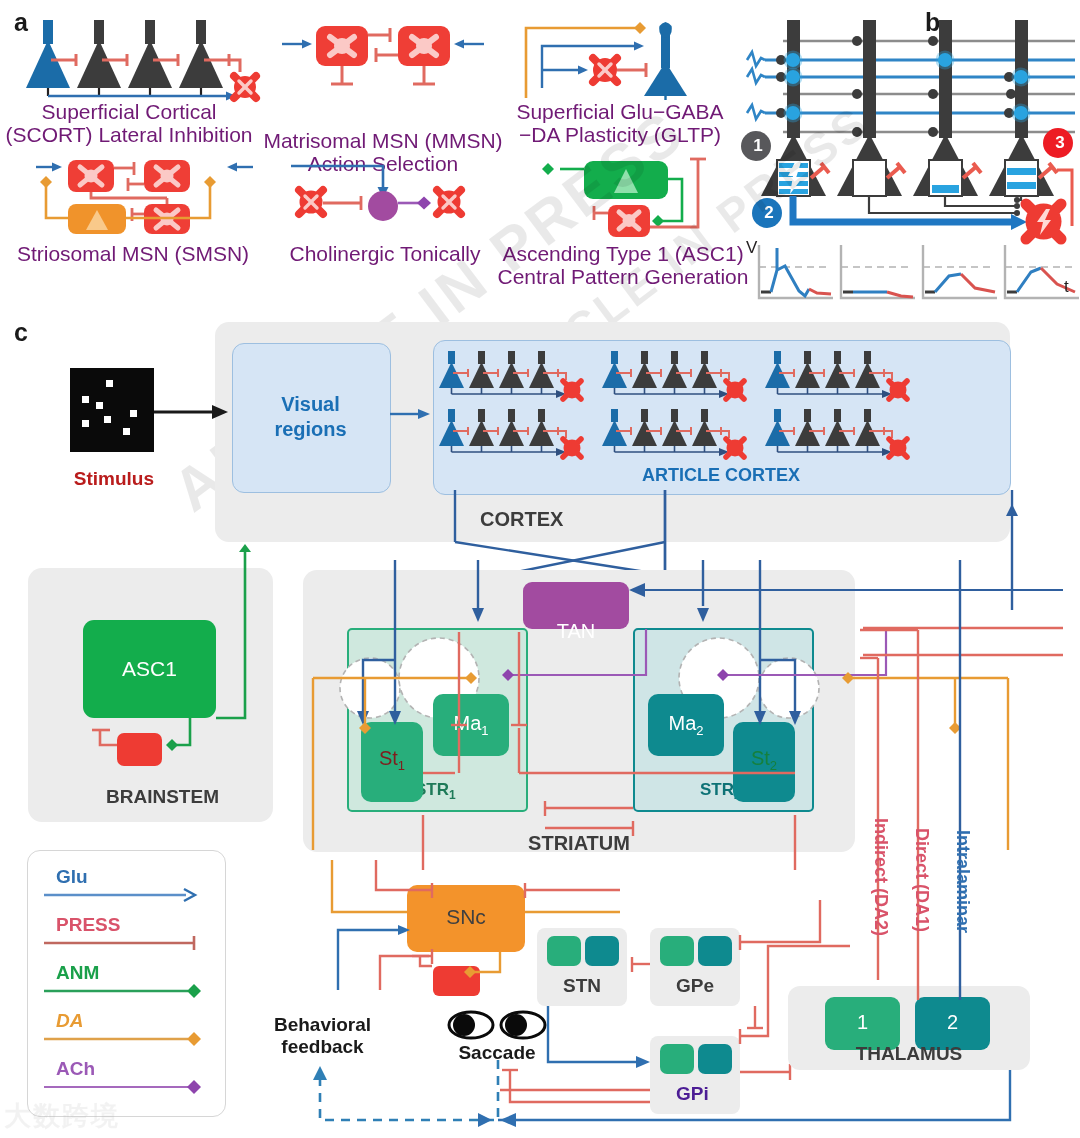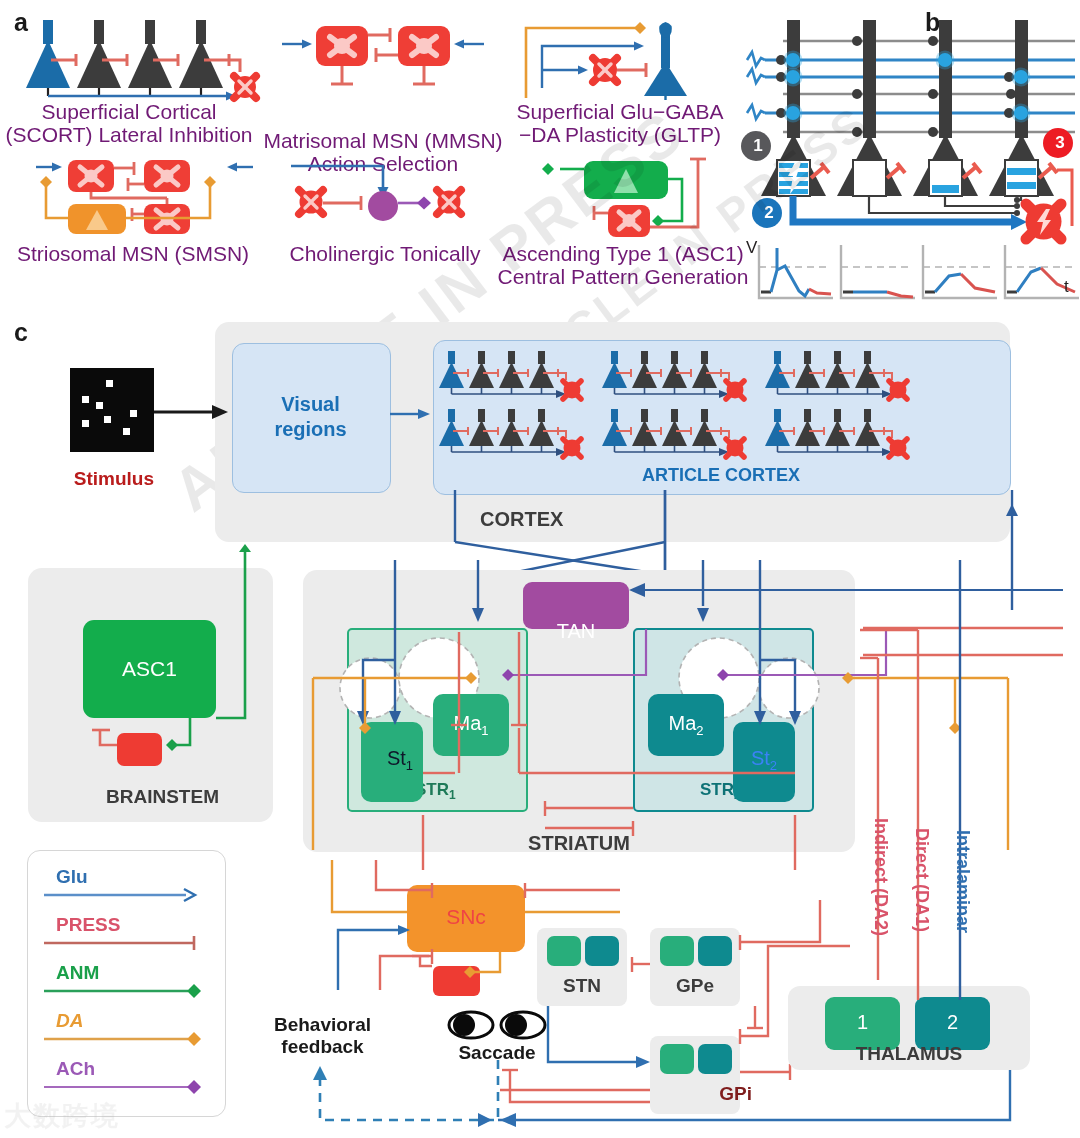--- a/index.html
+++ b/index.html
@@ -643,33 +643,33 @@
   <g fill="#ffffff" stroke="#b3b3b3" stroke-width="1.6" stroke-dasharray="5 4">
     <circle cx="23" cy="48" r="30"></circle>
     <circle cx="92" cy="38" r="40"></circle>
     <circle cx="372" cy="38" r="40"></circle>
     <circle cx="442" cy="48" r="30"></circle>
   </g>
 </svg>
 </div>
 
 <div class="abs" style="left:361px;top:722px;width:62px;height:80px;background:#28ae7b;border-radius:10px;"></div>
-<div class="abs" style="left:361px;top:747px;width:62px;text-align:center;color:#0f172a;font-size:20px;padding-left:8px;">
+<div class="abs" style="left:361px;top:747px;width:62px;text-align:center;color:#7f1d1d;font-size:20px;">
   <span>St</span><sub style="font-size:13px;">1</sub>
 </div>
 <div class="abs" style="left:433px;top:694px;width:76px;height:62px;background:#28ae7b;border-radius:10px;"></div>
 <div class="abs" style="left:433px;top:712px;width:76px;text-align:center;color:#fff;font-size:20px;">
   <span>Ma</span><sub style="font-size:13px;">1</sub>
 </div>
 <div class="abs" style="left:648px;top:694px;width:76px;height:62px;background:#0e8a8f;border-radius:10px;"></div>
 <div class="abs" style="left:648px;top:712px;width:76px;text-align:center;color:#fff;font-size:20px;">
   <span>Ma</span><sub style="font-size:13px;">2</sub>
 </div>
 <div class="abs" style="left:733px;top:722px;width:62px;height:80px;background:#0e8a8f;border-radius:10px;"></div>
-<div class="abs" style="left:733px;top:747px;width:62px;text-align:center;color:#3b82f6;font-size:20px;">
+<div class="abs" style="left:733px;top:747px;width:62px;text-align:center;color:#15803d;font-size:20px;">
   <span>St</span><sub style="font-size:13px;">2</sub>
 </div>
 
 <div class="abs" style="left:303px;top:560px;">
 <svg width="760" height="310" viewBox="0 0 760 310">
 
   <g stroke="#2f5f9e" stroke-width="2.4" fill="none">
     <line x1="92" y1="0" x2="92" y2="158"></line>
     <line x1="175" y1="0" x2="175" y2="46"></line>
     <path d="M175 46 L175 55"></path>
@@ -726,21 +726,21 @@
         <line x1="330" y1="261" x2="330" y2="276"></line>
     <path d="M120 255 L120 310"></path>
     <path d="M492 255 L492 310"></path>
     <path d="M560 68 L760 68"></path>
     <path d="M560 95 L760 95"></path>
   </g>
 </svg>
 </div>
 
 <div class="abs" style="left:407px;top:885px;width:118px;height:67px;background:#f3932b;border-radius:10px;"></div>
-<div class="abs" style="left:407px;top:905px;width:118px;text-align:center;color:#ef4444;font-size:21px;">SNc</div>
+<div class="abs" style="left:407px;top:905px;width:118px;text-align:center;color:#404040;font-size:21px;">SNc</div>
 <div class="abs" style="left:433px;top:966px;width:47px;height:30px;background:#ee3b33;border-radius:6px;"></div>
 <div class="abs" style="left:280px;top:860px;">
 <svg width="340" height="160" viewBox="0 0 340 160">
   <g stroke="#e06a60" stroke-width="2.4" fill="none">
     <path d="M96 0 L96 30 L152 30"></path>
         <line x1="152" y1="23" x2="152" y2="38"></line>
     <path d="M245 30 L340 30"></path>
         <line x1="245" y1="23" x2="245" y2="38"></line>
     <path d="M152 106 L140 106 L140 96"></path>
         <line x1="132" y1="96" x2="149" y2="96"></line>
@@ -797,21 +797,21 @@
 <div class="abs lbl" style="left:537px;top:975px;width:90px;text-align:center;font-size:19px;color:#3c3c3c;">STN</div>
 
 <div class="abs" style="left:650px;top:928px;width:90px;height:78px;background:#ececec;border-radius:8px;"></div>
 <div class="abs" style="left:660px;top:936px;width:34px;height:30px;background:#28ae7b;border-radius:7px;"></div>
 <div class="abs" style="left:698px;top:936px;width:34px;height:30px;background:#0e8a8f;border-radius:7px;"></div>
 <div class="abs lbl" style="left:650px;top:975px;width:90px;text-align:center;font-size:19px;color:#3c3c3c;">GPe</div>
 
 <div class="abs" style="left:650px;top:1036px;width:90px;height:78px;background:#ececec;border-radius:8px;"></div>
 <div class="abs" style="left:660px;top:1044px;width:34px;height:30px;background:#28ae7b;border-radius:7px;"></div>
 <div class="abs" style="left:698px;top:1044px;width:34px;height:30px;background:#0e8a8f;border-radius:7px;"></div>
-<div class="abs lbl" style="left:662px;top:1083px;width:90px;text-align:right;font-size:19px;color:#7f1d1d;">GPi</div>
+<div class="abs lbl" style="left:676px;top:1083px;width:90px;text-align:left;font-size:19px;color:#4c1d95;">GPi</div>
 
 <div class="abs" style="left:520px;top:920px;">
 <svg width="420" height="210" viewBox="0 0 420 210">
   <g stroke="#e06a60" stroke-width="2.4" fill="none">
 
     <path d="M130 44 L112 44"></path>
         <line x1="112" y1="37" x2="112" y2="52"></line>
 
     <path d="M235 86 L235 108"></path>
         <line x1="227" y1="108" x2="243" y2="108"></line>

